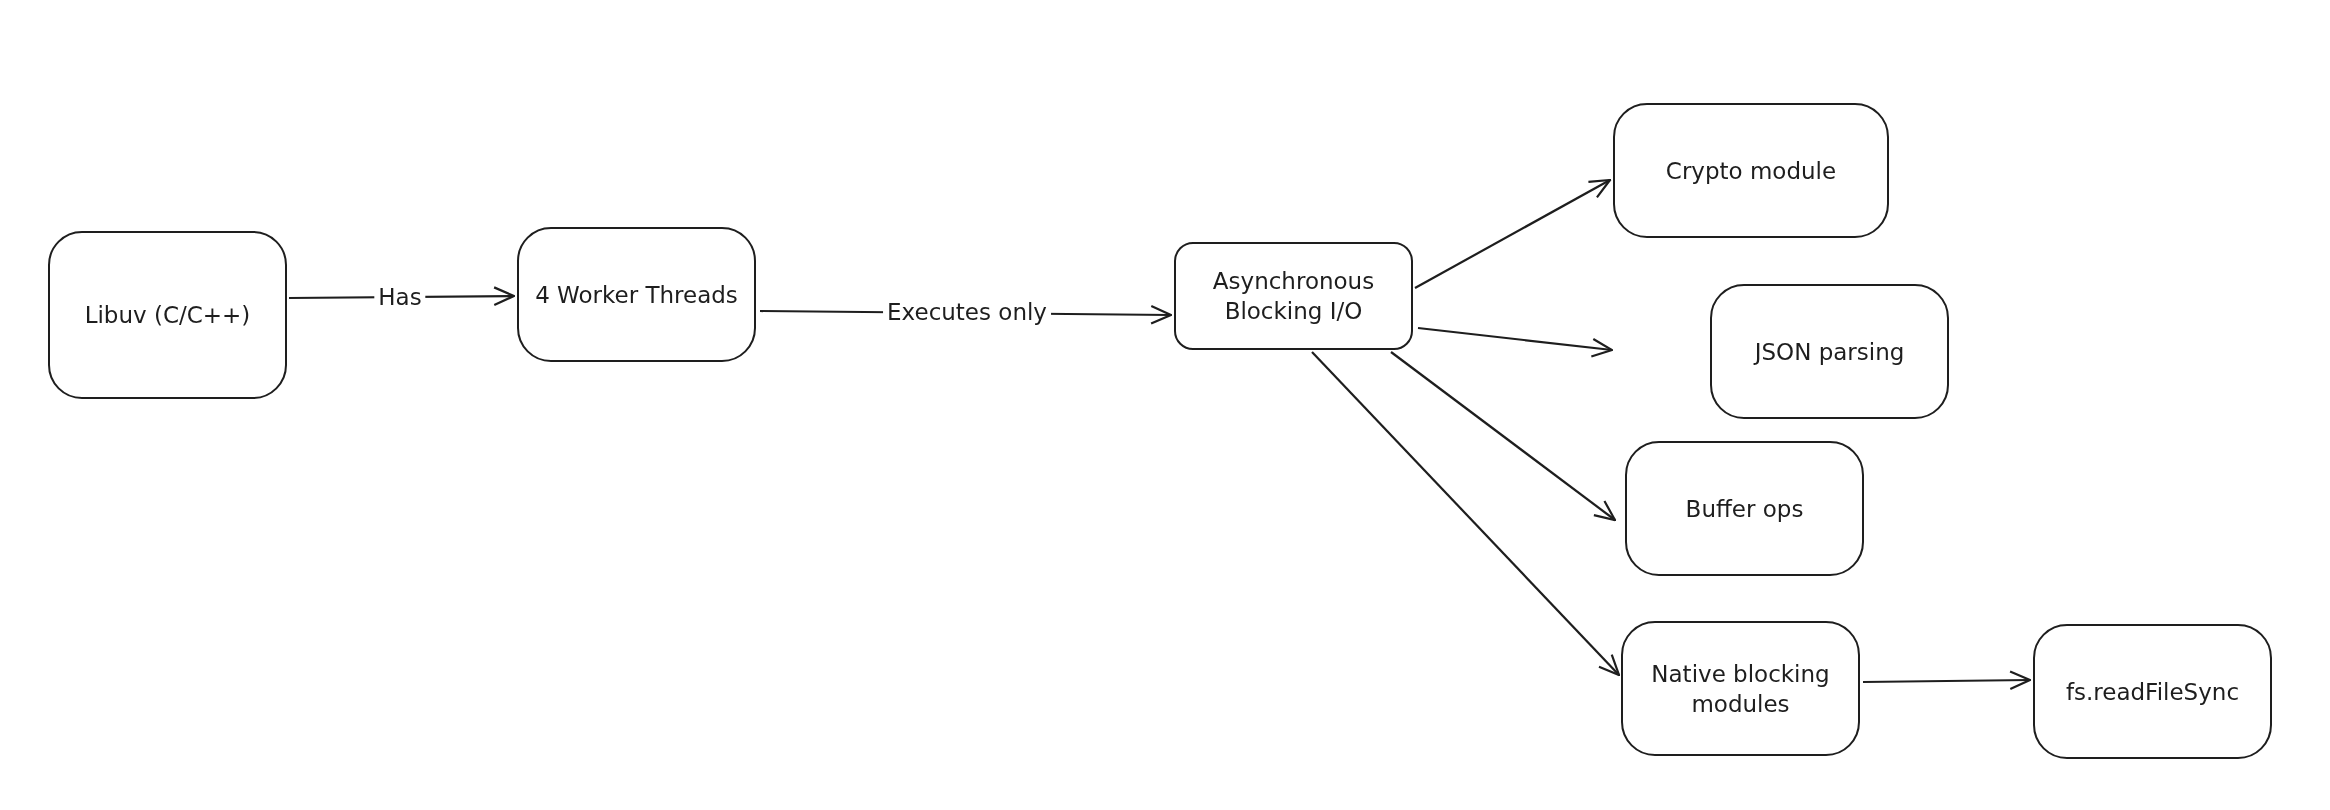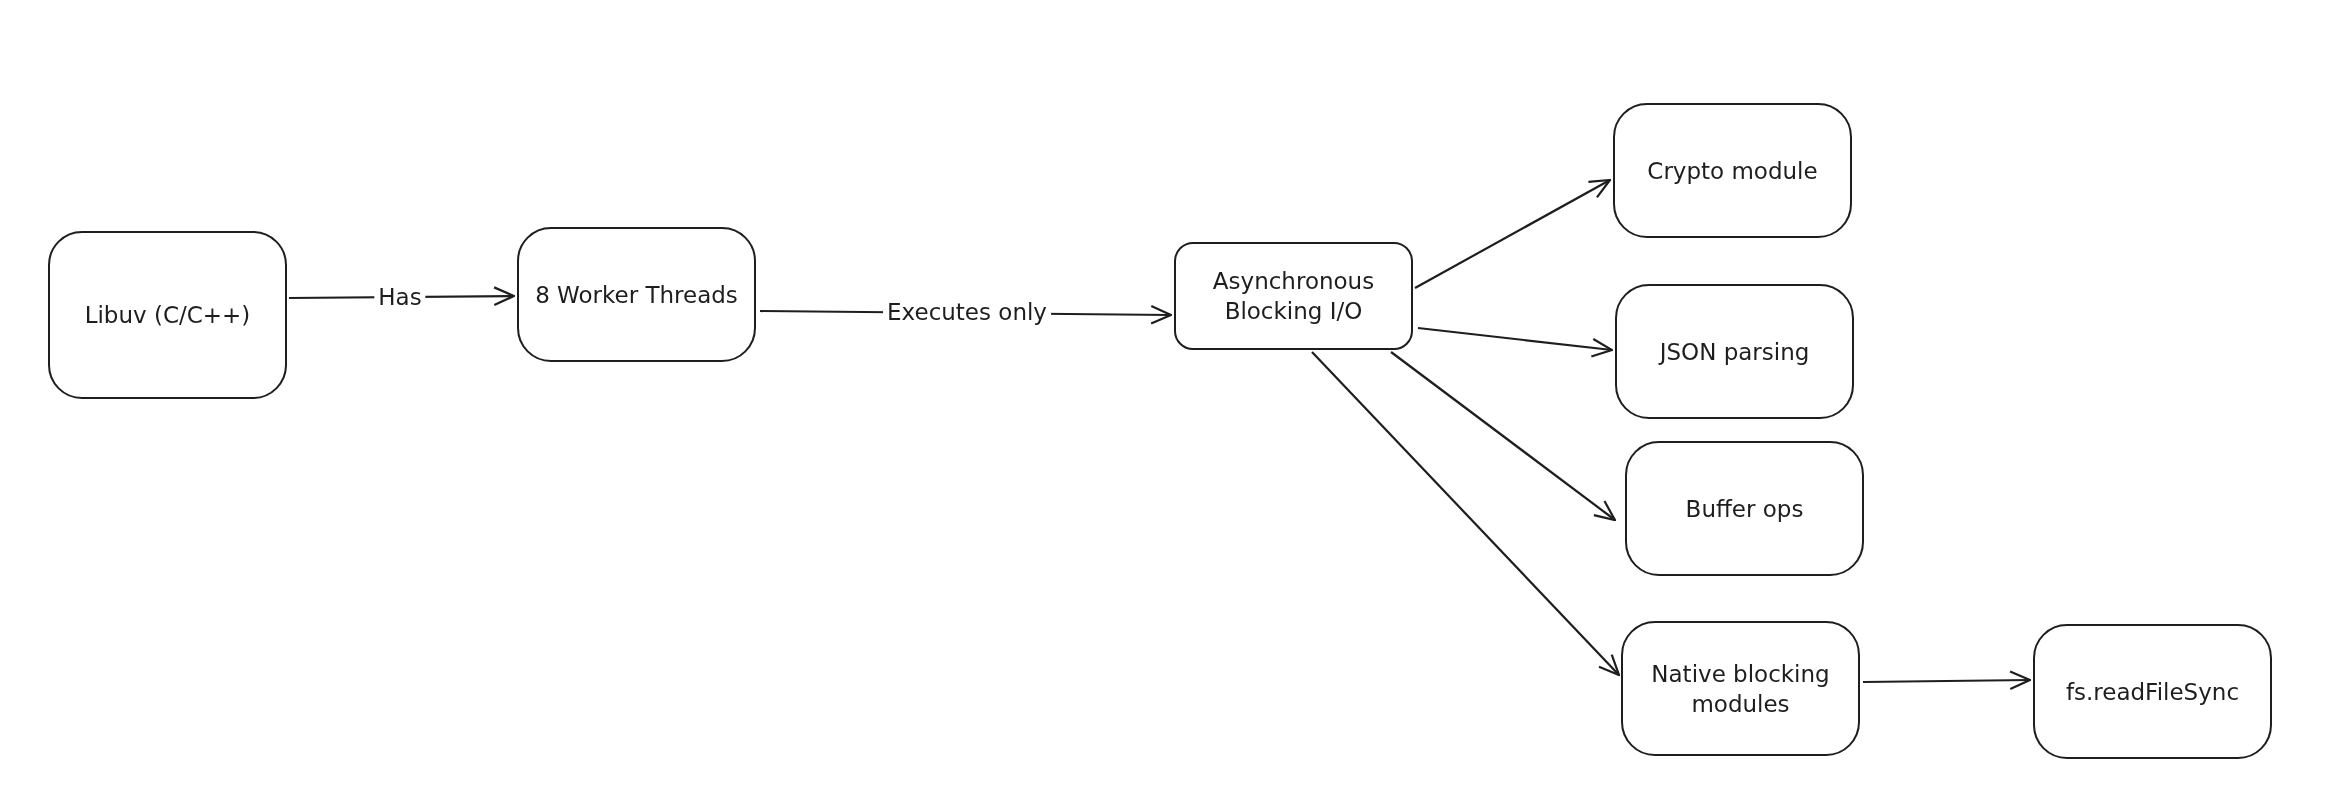--- a/index.html
+++ b/index.html
@@ -30,30 +30,30 @@
       <line x1="1418" y1="328" x2="1612" y2="350" stroke="#1e1e1e" stroke-width="2.2" marker-end="url(#arrow)"></line>
       <line x1="1391" y1="352" x2="1615" y2="520" stroke="#1e1e1e" stroke-width="2.2" marker-end="url(#arrow)"></line>
       <line x1="1312" y1="352" x2="1619" y2="675" stroke="#1e1e1e" stroke-width="2.2" marker-end="url(#arrow)"></line>
       <line x1="1863" y1="682" x2="2030" y2="680" stroke="#1e1e1e" stroke-width="2.2" marker-end="url(#arrow)"></line>
     </svg>
   <div id="nodes">
       <div class="node" style="left: 48px; top: 231px; width: 239px; height: 168px;">
         <span class="label">Libuv (C/C++)</span>
       </div>
       <div class="node" style="left: 517px; top: 227px; width: 239px; height: 135px;">
-        <span class="label">8 Worker Threads</span>
+        <span class="label">4 Worker Threads</span>
       </div>
       <div class="node" style="left: 1174px; top: 242px; width: 239px; height: 108px; border-radius: 19px;">
         <span class="label">Asynchronous
 Blocking I/O</span>
       </div>
-      <div class="node" style="left: 1613px; top: 103px; width: 239px; height: 135px; text-align: right;">
+      <div class="node" style="left: 1613px; top: 103px; width: 276px; height: 135px; text-align: right;">
         <span class="label">Crypto module</span>
       </div>
-      <div class="node" style="left: 1615px; top: 284px; width: 239px; height: 135px;">
+      <div class="node" style="left: 1710px; top: 284px; width: 239px; height: 135px;">
         <span class="label">JSON parsing</span>
       </div>
       <div class="node" style="left: 1618px; top: 441px; width: 239px; height: 135px; margin-left: 7px;">
         <span class="label">Buffer ops</span>
       </div>
       <div class="node" style="left: 1621px; top: 621px; width: 239px; height: 135px;">
         <span class="label">Native blocking
 modules</span>
       </div>
       <div class="node" style="left: 2033px; top: 624px; width: 239px; height: 135px;">

